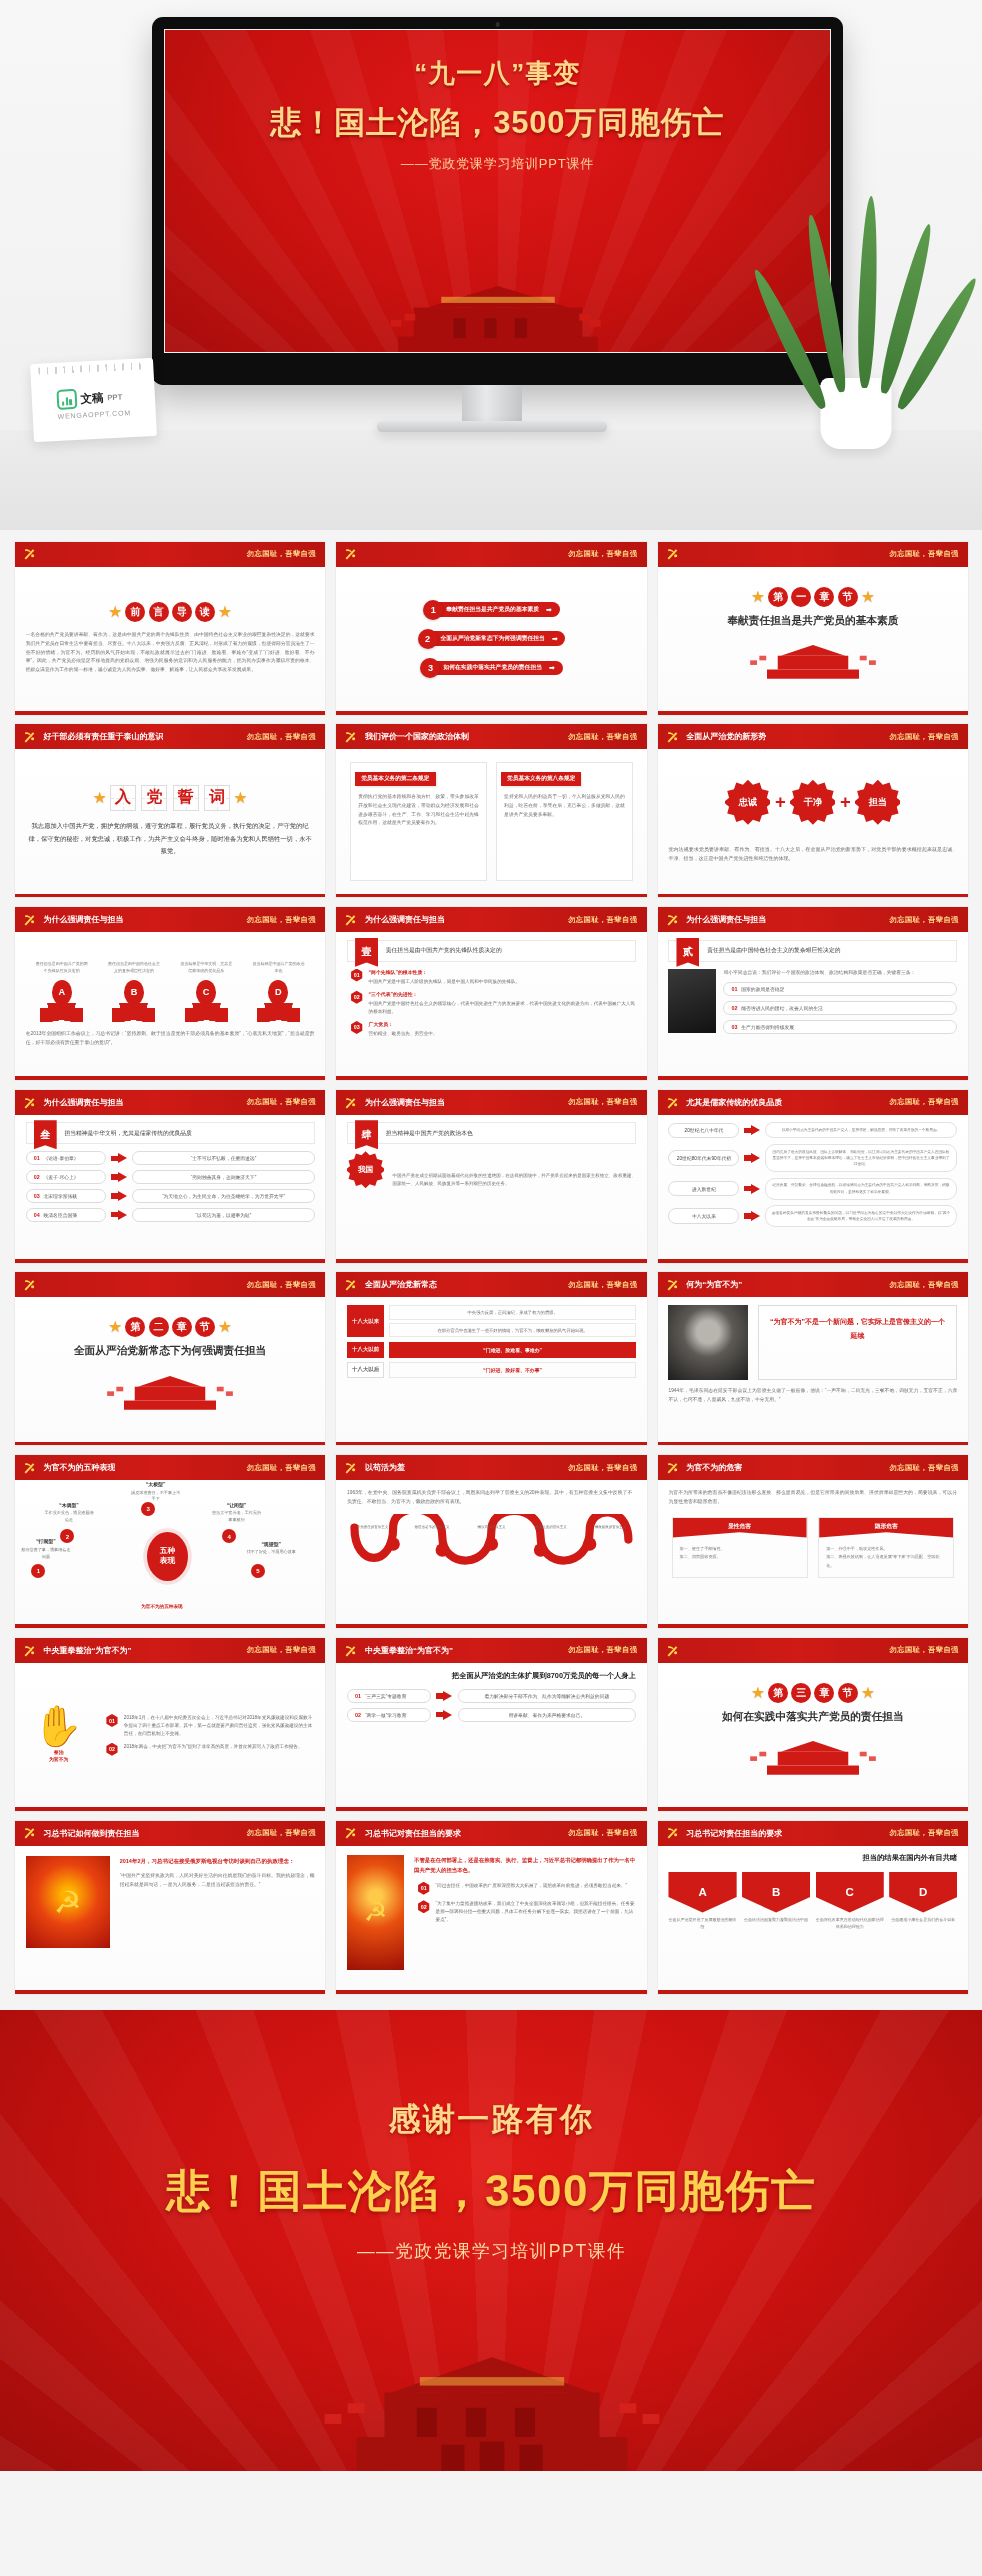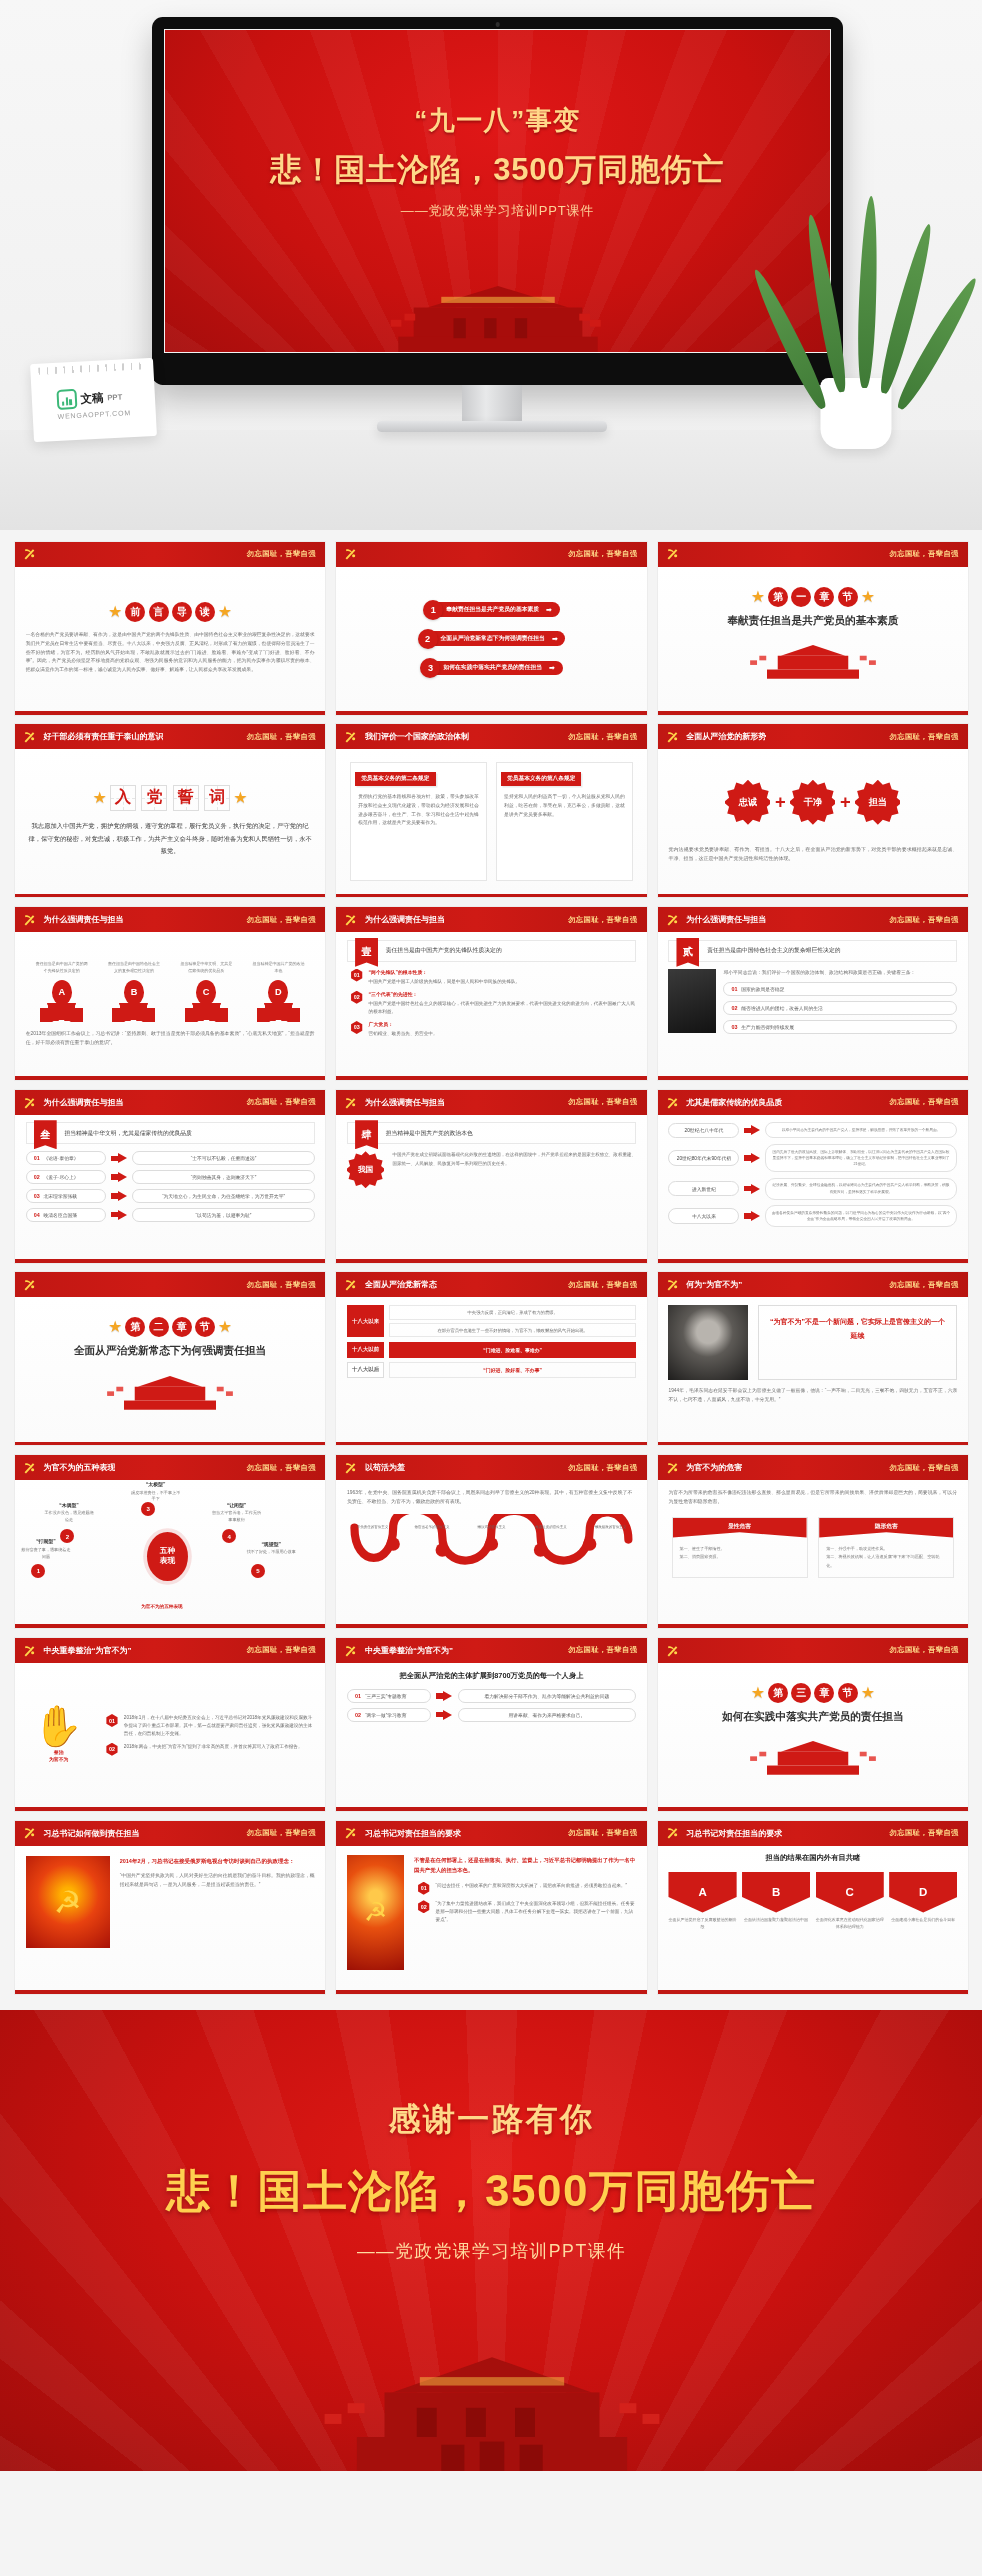--- a/index.html
+++ b/index.html
@@ -44,21 +44,21 @@
   .screen .ray {
     position:absolute; left:-10%; top:-20%; width:120%; height:150%;
     background: repeating-conic-gradient(from 20deg at 50% 120%,
       rgba(255,255,255,.045) 0deg 4deg, rgba(0,0,0,0) 4deg 10deg);
     pointer-events:none;
   }
   .screen-inner {
     position:relative; z-index:2;
     height:100%; display:flex; flex-direction:column;
     align-items:center; justify-content:flex-start;
-    padding-top: 73px;
+    padding-top: 26px;
   }
   .hero-t1 {
     color:#ffd889; font-size:26px; font-weight:bold; letter-spacing:1.5px;
     text-shadow: 0 1.5px 2.3px rgba(90,0,0,.45);
   }
   .hero-t2 {
     color:#ffd889; font-size:31px; font-weight:bold; margin-top:10.7px;
     letter-spacing:0.8px; text-shadow: 0 1.5px 3.1px rgba(90,0,0,.5);
     white-space:nowrap;
   }
@@ -289,21 +289,21 @@
     background:#cf1a15; color:#fff; font-size:5.8px; font-weight:bold; text-align:center;
     padding:3.8px 0 7px; margin:0 -7px 7px; clip-path: polygon(0 0,100% 0,100% 100%,50% 74%,0 100%);
   }
   .env .li { font-size:4.1px; color:#777; line-height:2.1; }
 
   .hand-wrap { display:flex; align-items:center; gap:10.7px; height:100%; }
   .hand { width:66px; flex:0 0 66px; text-align:center; color:#cf1a15; }
   .hand .glyph { font-size:40px; line-height:1; }
   .hand .cap { font-size:4.9px; font-weight:bold; margin-top:2.3px; line-height:1.5; }
 
-  .big-head { font-size:7.3px; font-weight:bold; color:#1e1e1e; text-align:center; margin-bottom:8.4px; }
+  .big-head { font-size:7.3px; font-weight:bold; color:#1e1e1e; text-align:right; margin-bottom:8.4px; }
 
   .chev-row { display:flex; justify-content:space-around; gap:5.4px; }
   .chev { flex:1; text-align:center; }
   .chev .sh {
     height:41px; background:#cf1a15; color:#fff; font-size:11.5px; font-weight:bold;
     display:flex; align-items:center; justify-content:center;
     clip-path: polygon(0 0,100% 0,100% 62%,50% 100%,0 62%);
   }
   .chev .cp { font-size:4px; color:#777; line-height:1.7; margin-top:4.6px; }
 
@@ -800,21 +800,21 @@
           </svg>
         </span>
         <span class="s-title">为什么强调责任与担当</span>
         <span class="s-motto">勿忘国耻，吾辈自强</span>
       </div>
       <div class="s-body">
         <div class="hdr-ribbon">
           <span class="num">肆</span>
           <span class="tx">担当精神是中国共产党的政治本色</span>
         </div>
-        <div style="display:flex;align-items:flex-start;gap:8.4px;margin-bottom:7px">
+        <div style="display:flex;align-items:flex-end;gap:8.4px;margin-bottom:7px">
           <div class="burst" style="width:37px;height:37px;flex:0 0 37px;font-size:7.7px">我国</div>
           <div class="para" style="font-size:4.5px;flex:1">中国共产党在成立初期就面临着现代化外敌的生逢绝困，在这样的困境中，共产党承担起来的是国家主权独立、政权重建、国家统一、人民解放、民族复兴等一系列艰巨的历史任务。</div>
         </div>
       </div>
       <div class="s-foot"></div>
     </div>
     <div class="slide">
       <div class="s-head">
         <span class="emblem">
           <svg viewBox="0 0 24 24" width="15.4" height="15.4">

